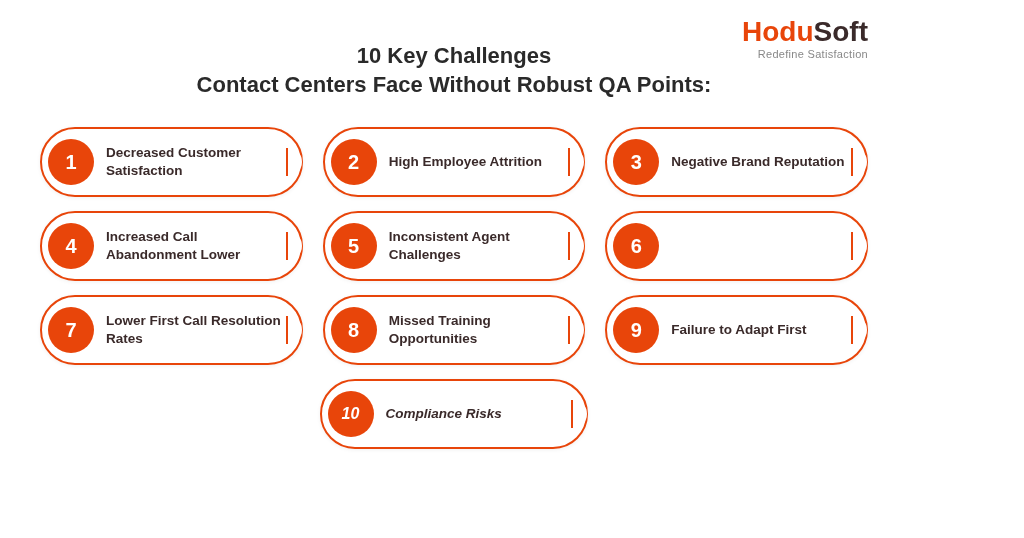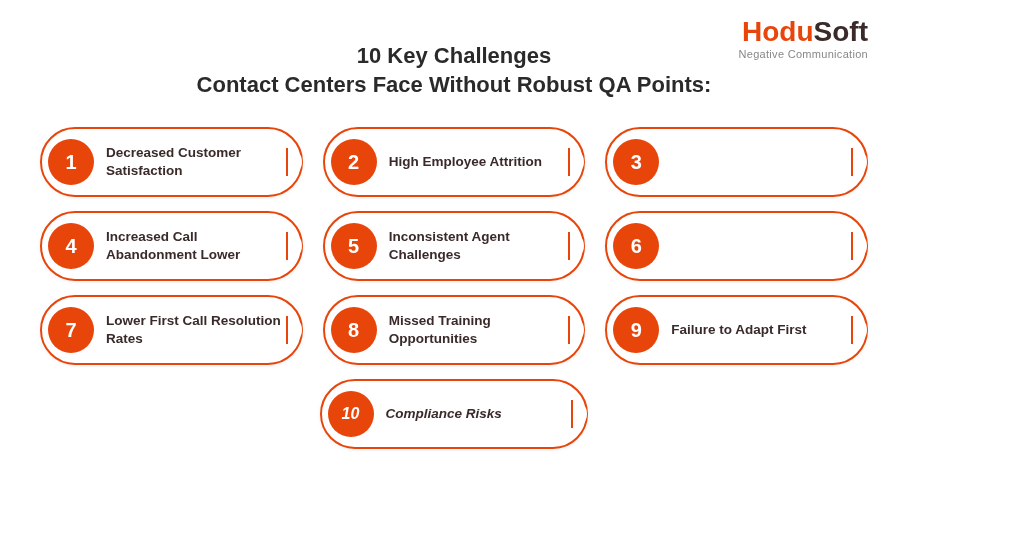--- a/index.html
+++ b/index.html
@@ -137,21 +137,21 @@
   </style>
 </head>
 <body>
 
 <div class="page-wrapper">
 
   <div class="logo">
     <div class="logo-text">
       <span class="logo-hodu">Hodu</span><span class="logo-soft">Soft</span>
     </div>
-    <span class="logo-tagline">Negative Communication</span>
+    <span class="logo-tagline">Redefine Satisfaction</span>
   </div>
 
   <div class="header">
     <div class="header-title">
       <span>10 Key Challenges</span><br>
       <span>Contact Centers Face Without Robust QA Points:</span>
     </div>
   </div>
 
   <div class="grid-rows">
@@ -160,20 +160,21 @@
       <div class="challenge-card">
         <div class="number-badge">1</div>
         <span class="card-text">Decreased Customer Satisfaction</span>
       </div>
       <div class="challenge-card">
         <div class="number-badge">2</div>
         <span class="card-text">High Employee Attrition</span>
       </div>
       <div class="challenge-card">
         <div class="number-badge">3</div>
+        <span class="card-text">Negative Brand Reputation</span>
       </div>
     </div>
 
     <div class="grid-row">
       <div class="challenge-card">
         <div class="number-badge">4</div>
         <span class="card-text">Increased Call Abandonment Lower</span>
       </div>
       <div class="challenge-card">
         <div class="number-badge">5</div>

